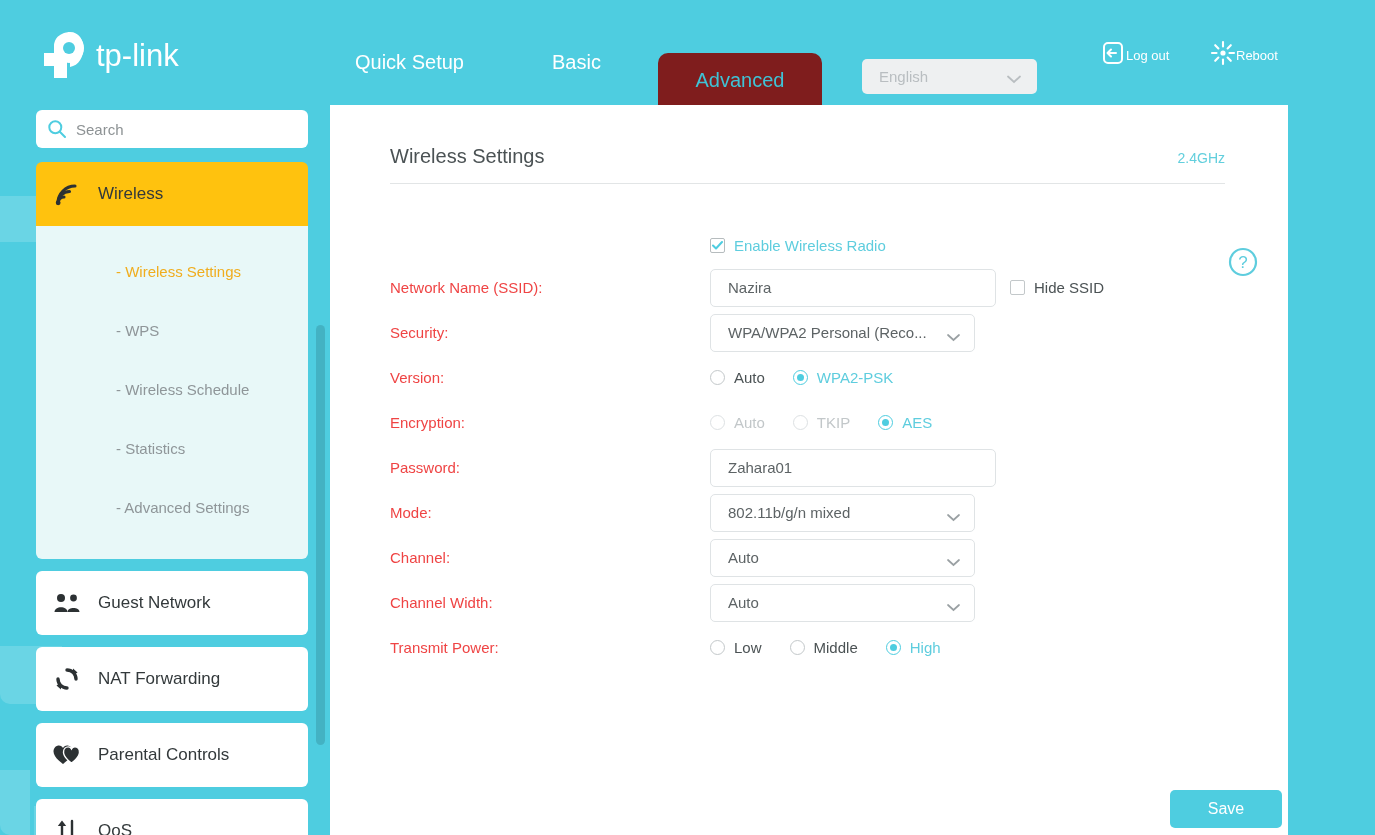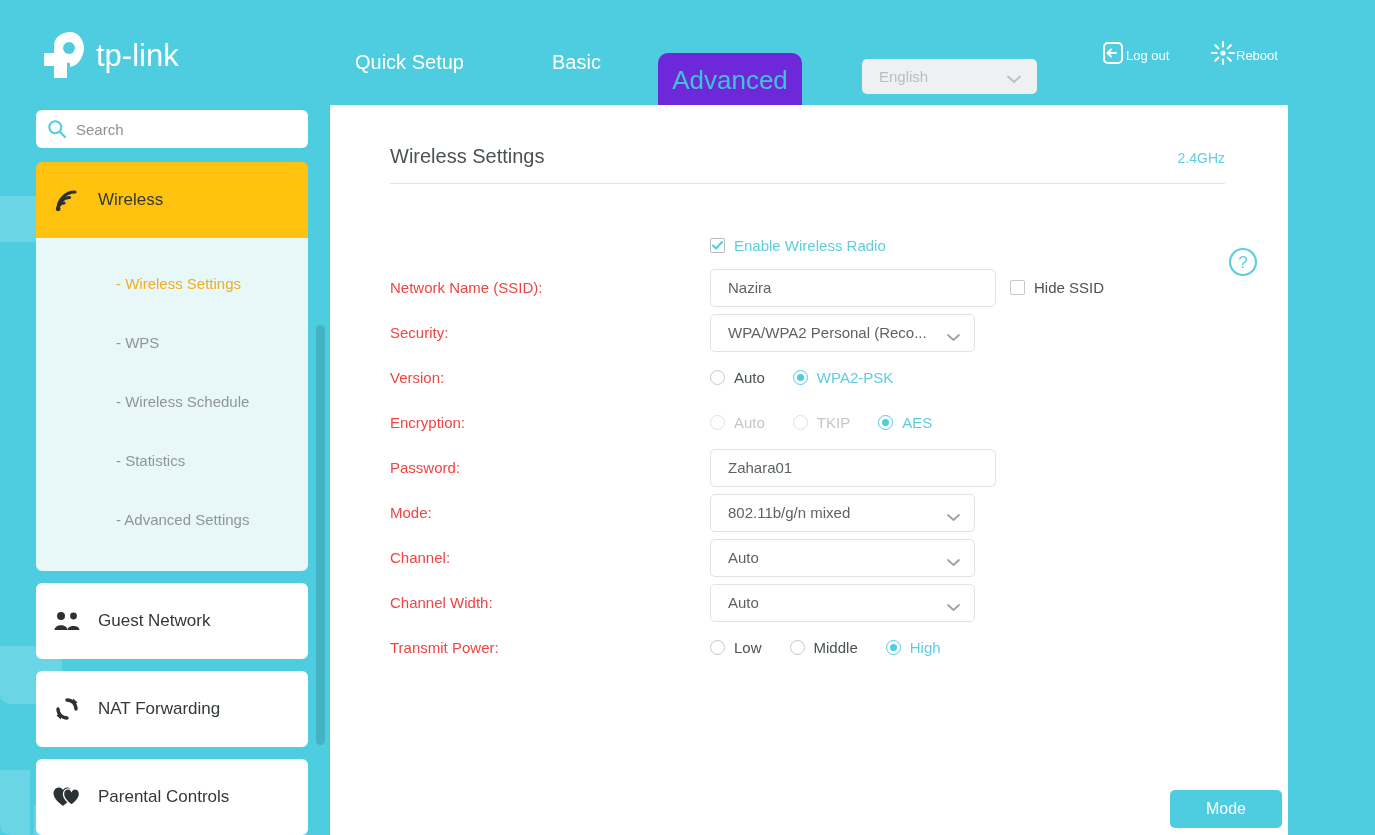--- a/index.html
+++ b/index.html
@@ -28,24 +28,24 @@
   .logo svg { display: block; }
 
   .tabs { position: absolute; left: 330px; top: 0; height: 105px; }
   .tab {
     position: absolute; top: 62px; transform: translateY(-50%);
     color: #ffffff; font-size: 20px; white-space: nowrap; cursor: pointer;
   }
   .tab-quick { left: 25px; }
   .tab-basic { left: 222px; }
   .tab-active {
-    position: absolute; left: 328px; top: 53px; width: 144px; height: 55px;
-    background: #6d28d9; border-radius: 10px 10px 0 0;
+    position: absolute; left: 328px; top: 53px; width: 164px; height: 55px;
+    background: #7f1d1d; border-radius: 10px 10px 0 0;
     display: flex; align-items: center; justify-content: center;
-    color: #3fc3d6; font-size: 26px; cursor: pointer;
+    color: #3fc3d6; font-size: 20px; cursor: pointer;
   }
 
   .lang {
     position: absolute; left: 862px; top: 59px; width: 175px; height: 35px;
     background: #eef0f1; border-radius: 5px;
     display: flex; align-items: center; cursor: pointer;
   }
   .lang-label { margin-left: 17px; font-size: 15px; color: #b9bec1; }
   .lang-chev { position: absolute; right: 16px; top: 11px; }
 
@@ -64,21 +64,21 @@
     display: flex; align-items: center; cursor: text;
   }
   .search-box svg { margin-left: 11px; }
   .search-input {
     border: 0; outline: 0; margin-left: 9px; font-size: 15px; color: #5d6365;
     font-family: "Liberation Sans", sans-serif; background: transparent; width: 200px;
   }
   .search-input::placeholder { color: #8d9294; }
 
   .nav-item {
-    width: 272px; height: 76px; background: #ffffff; border-radius: 6px;
+    width: 272px; height: 64px; background: #ffffff; border-radius: 6px;
     margin-top: 12px; display: flex; align-items: center; cursor: pointer;
   }
   .nav-item.active { background: #ffc20e; border-radius: 6px 6px 0 0; margin-top: 14px; }
   .nav-ico { width: 62px; display: flex; justify-content: center; align-items: center; }
   .nav-label { font-size: 17px; color: #33393b; }
 
   .submenu {
     width: 272px; background: #e8f8f8; border-radius: 0 0 6px 6px;
     padding: 16px 0 22px 0;
   }
@@ -442,15 +442,15 @@
           <span class="rb"></span>
           <span class="rb-lbl">Middle</span>
         </span>
         <span class="radio-wrap">
           <span class="rb on"></span>
           <span class="rb-lbl on">High</span>
         </span>
       </span>
     </div>
 
-    <button class="save-btn">Mode</button>
+    <button class="save-btn">Save</button>
   </div>
 </div>
 
 </body></html>

